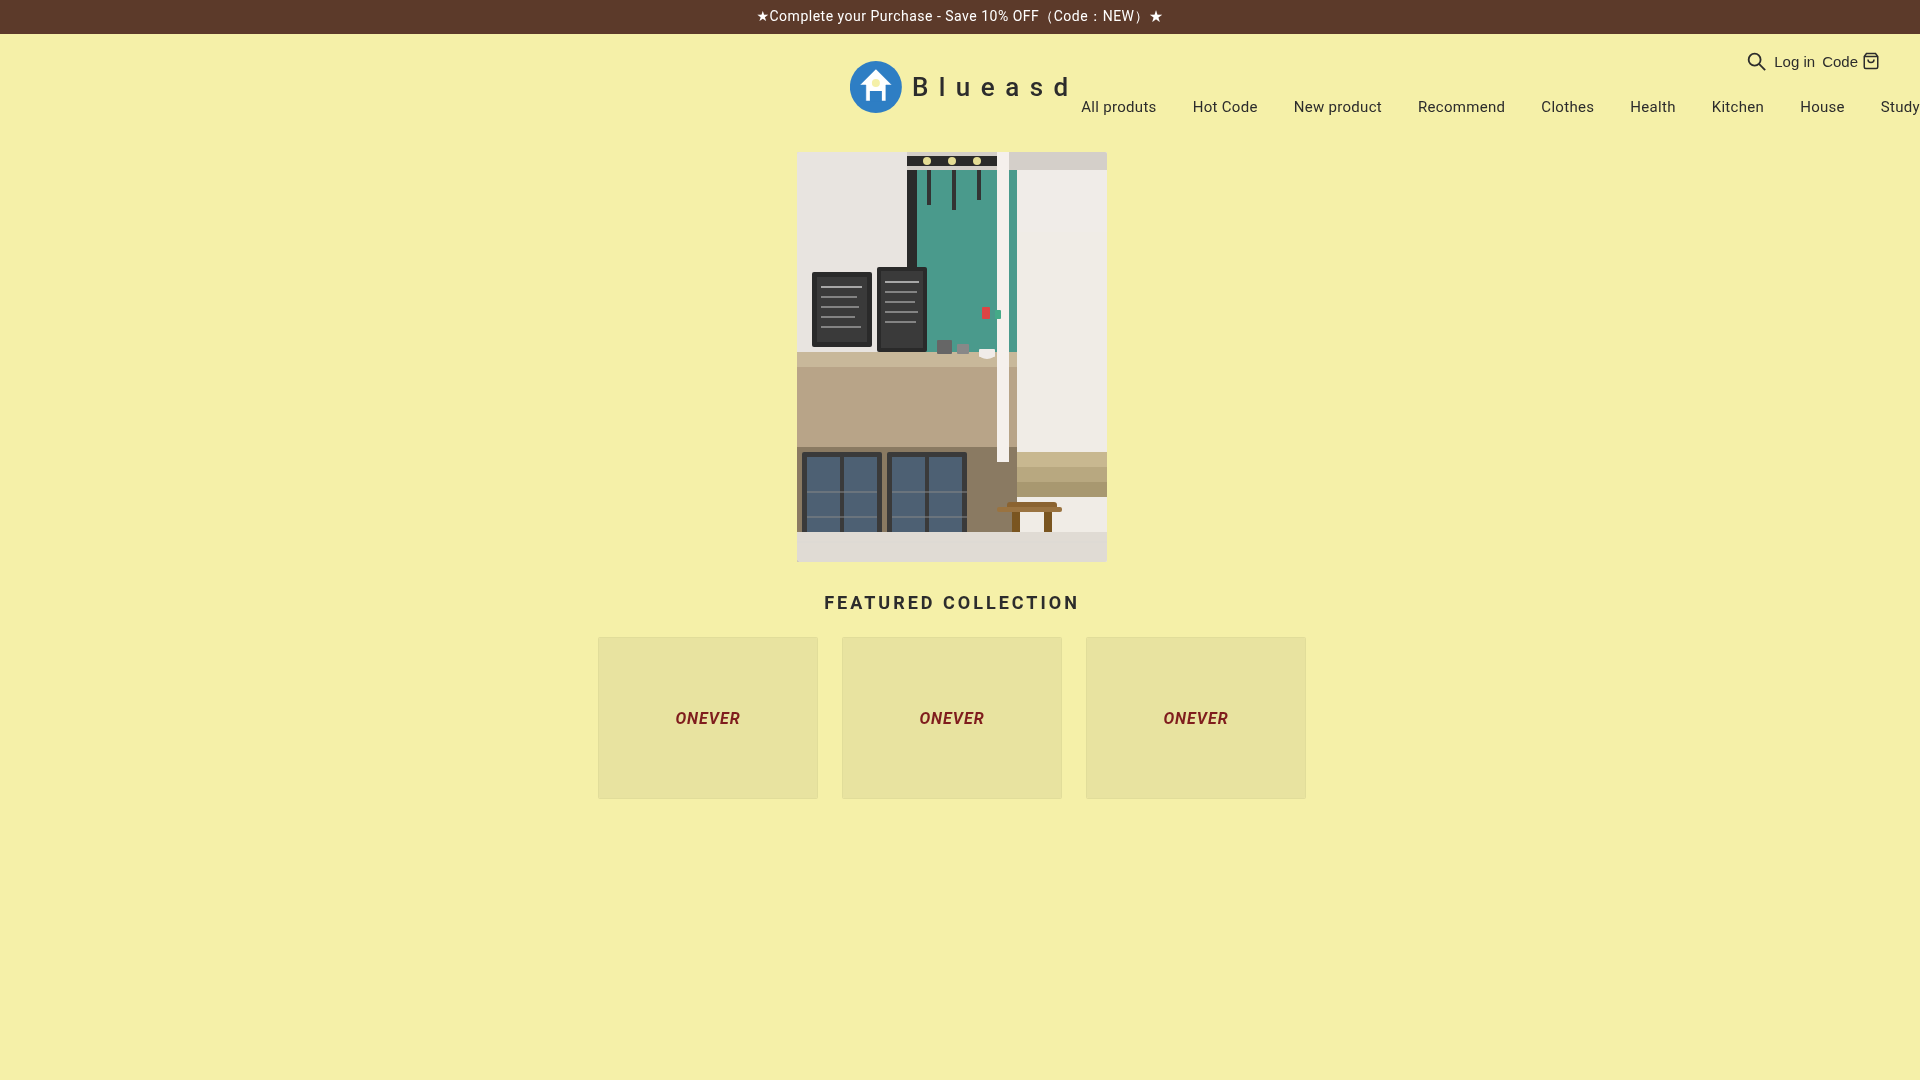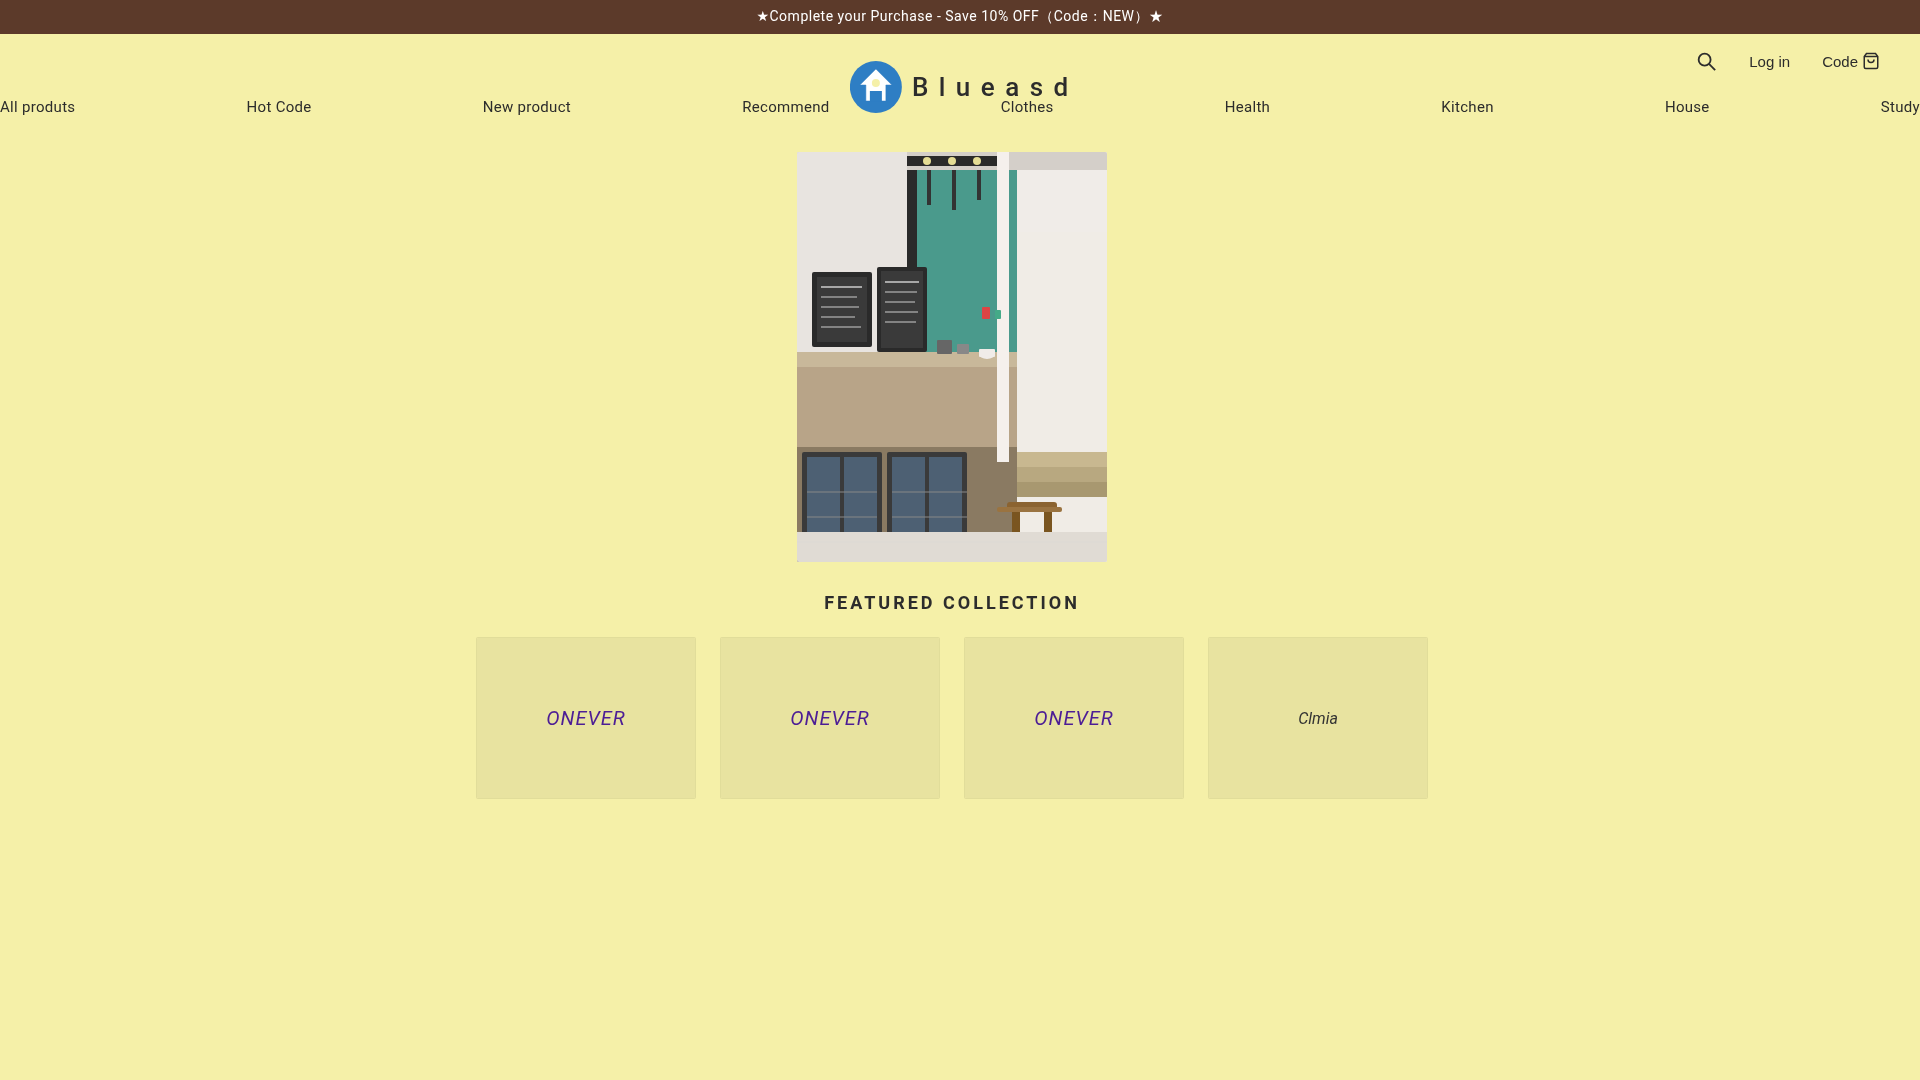--- a/index.html
+++ b/index.html
@@ -70,21 +70,21 @@
 
     .search-icon-svg {
       width: 22px;
       height: 22px;
     }
 
     
     .nav-bar {
       background-color: #f5f0a8;
       display: flex;
-      justify-content: space-between;
+      justify-content: flex-end;
       align-items: center;
       padding: 10px 0 16px 0;
       gap: 36px;
     }
 
     .nav-item {
       font-size: 15px;
       color: #2c2c2c;
       text-decoration: none;
       cursor: pointer;
@@ -157,23 +157,23 @@
       width: 100%;
       height: 160px;
       background: #e8e3a0;
       display: flex;
       align-items: center;
       justify-content: center;
     }
 
     
     .brand-onever {
-      font-size: 20px;
-      font-weight: 400;
-      color: #4c1d95;
+      font-size: 16px;
+      font-weight: 700;
+      color: #7f1d1d;
       letter-spacing: 1px;
       font-style: italic;
     }
 
     .brand-clmia {
       font-size: 16px;
       font-style: italic;
       color: #333;
     }
 
@@ -186,21 +186,21 @@
       flex: 1;
       display: flex;
       justify-content: center;
     }
 
     .header-right {
       flex: 1;
       display: flex;
       justify-content: flex-end;
       align-items: center;
-      gap: 32px;
+      gap: 7px;
     }
   </style>
 </head>
 <body>
 
 <div class="announcement-bar">
   <span>★Complete your Purchase - Save 10% OFF（Code：NEW）★</span>
 </div>
 
 <header class="header">
@@ -382,20 +382,15 @@
           <span class="brand-onever">ONEVER</span>
         </div>
       </div>
 
       <div class="product-card">
         <div class="product-card-placeholder">
           <span class="brand-onever">ONEVER</span>
         </div>
       </div>
 
-      <div class="product-card">
-        <div class="product-card-placeholder">
-          <span class="brand-clmia">Clmia</span>
-        </div>
-      </div>
     </div>
   </div>
 </main>
 
 </body></html>

